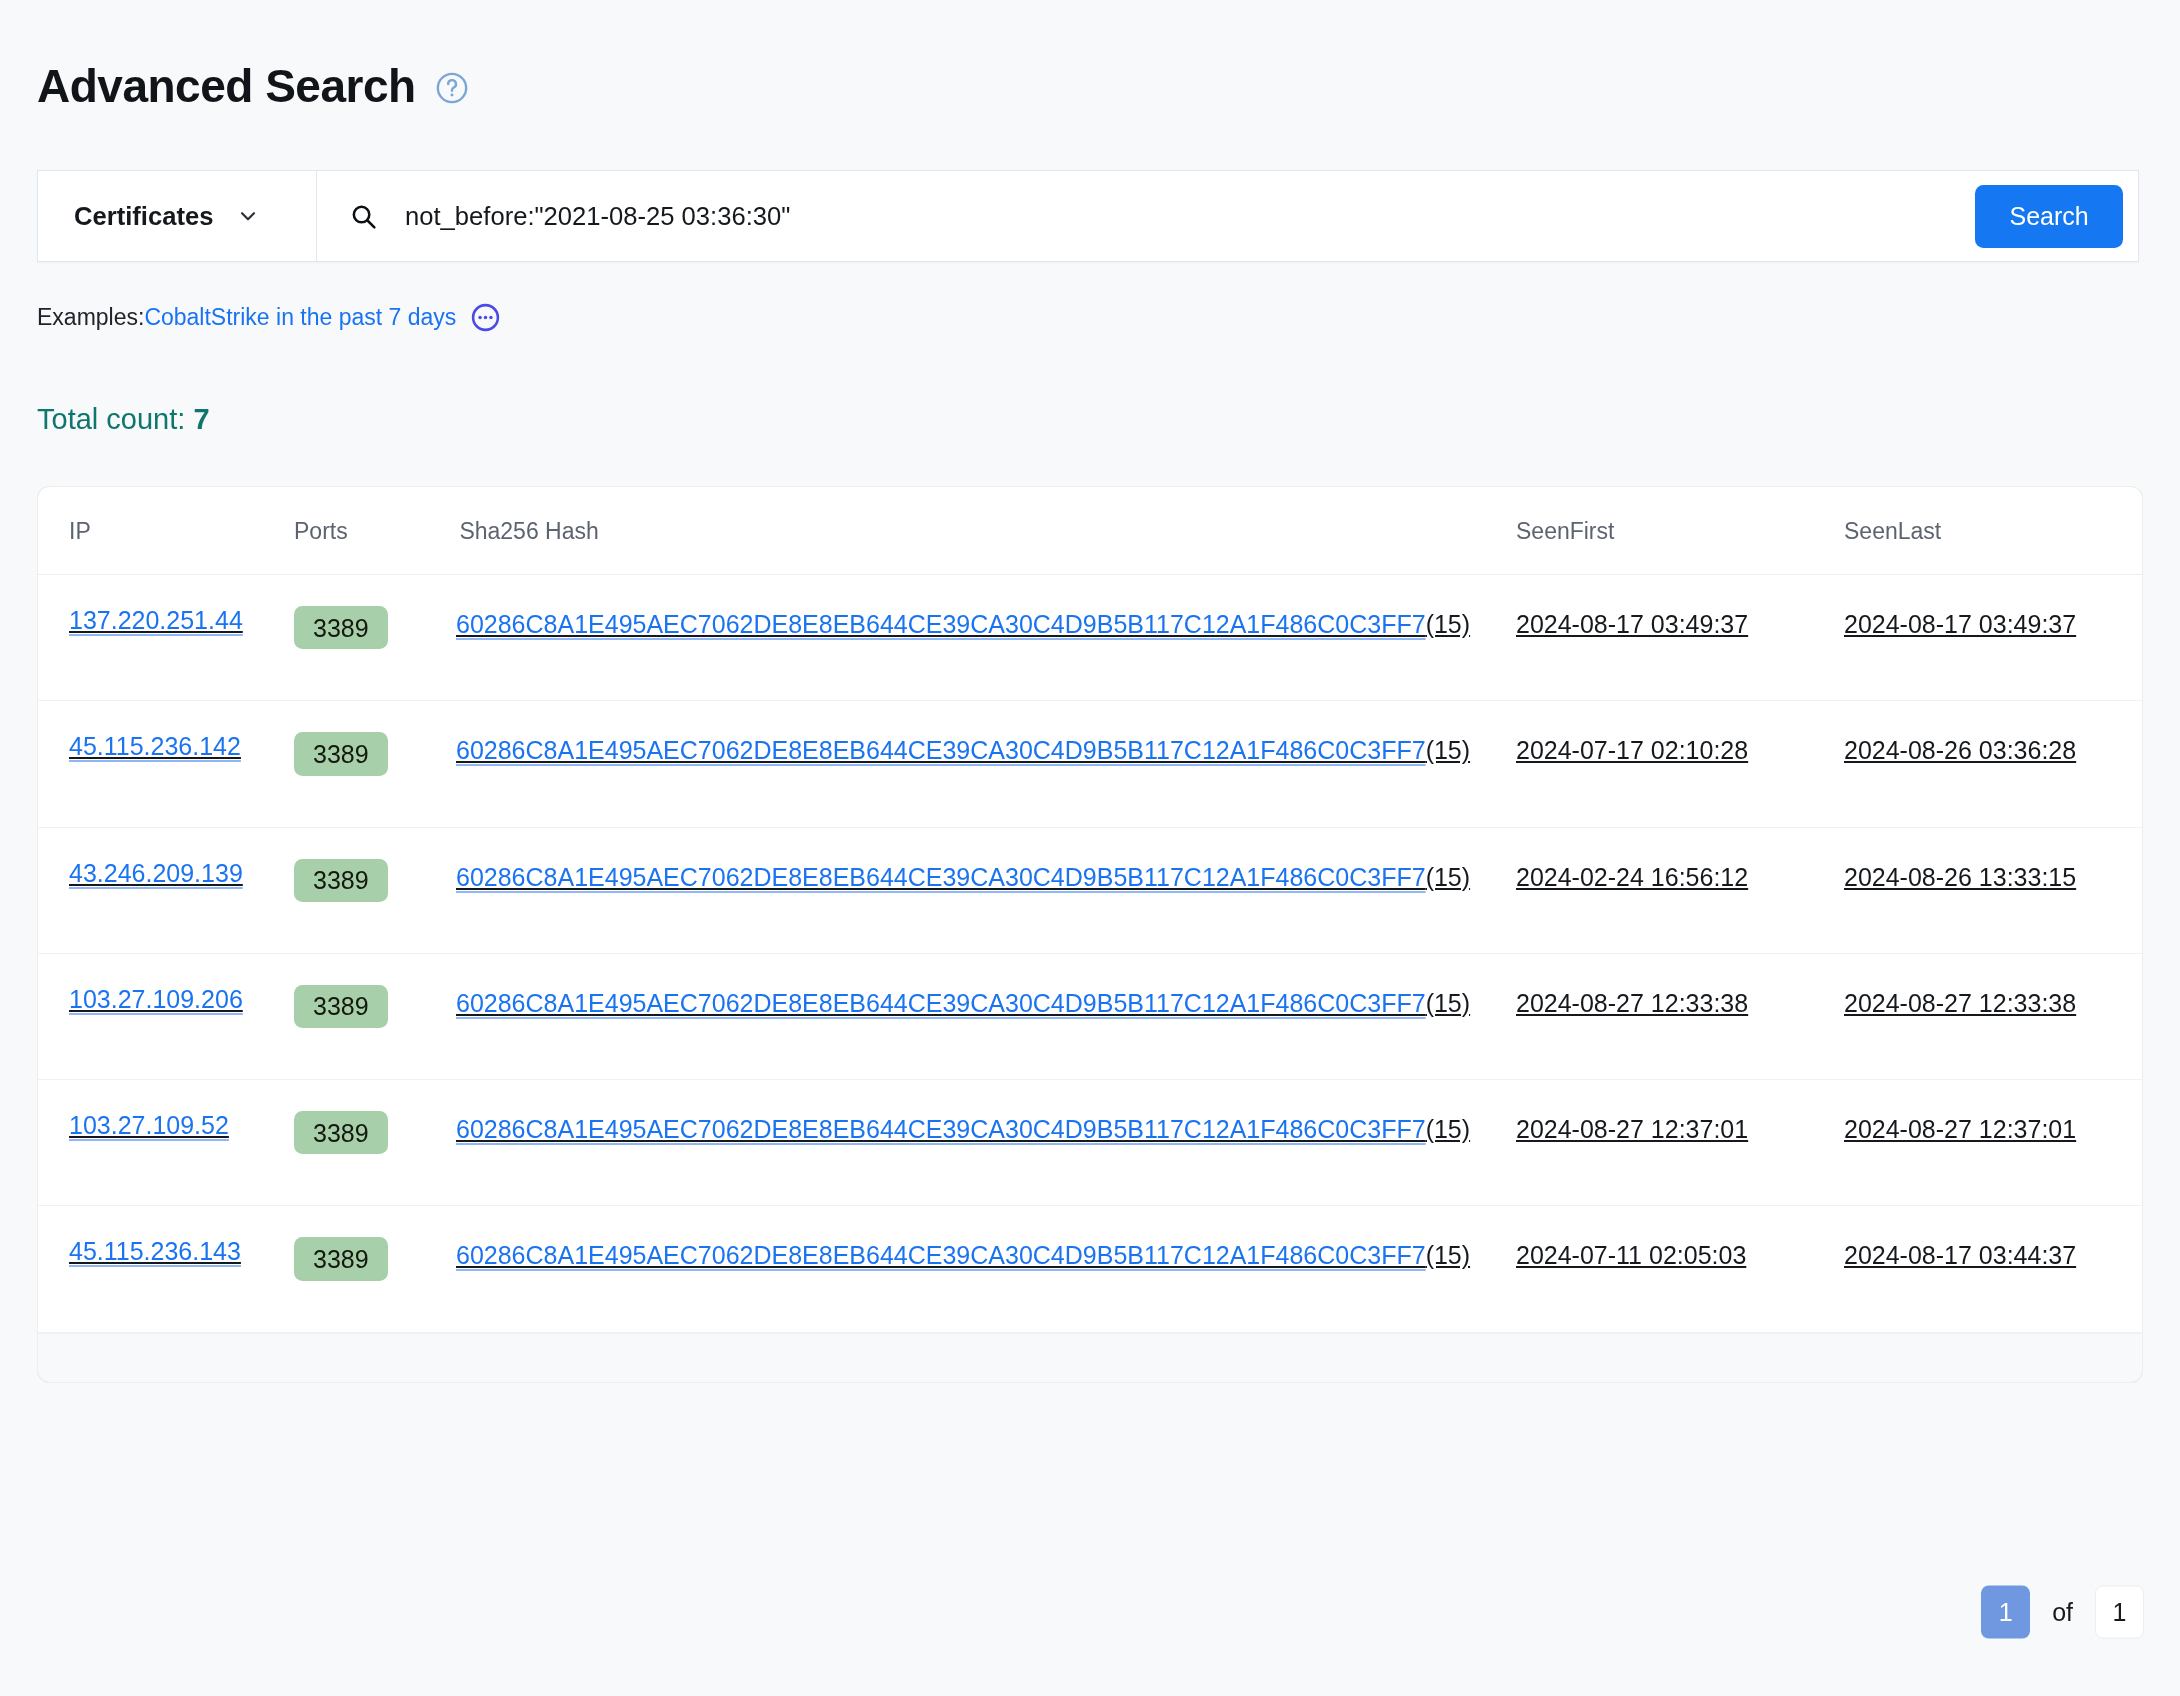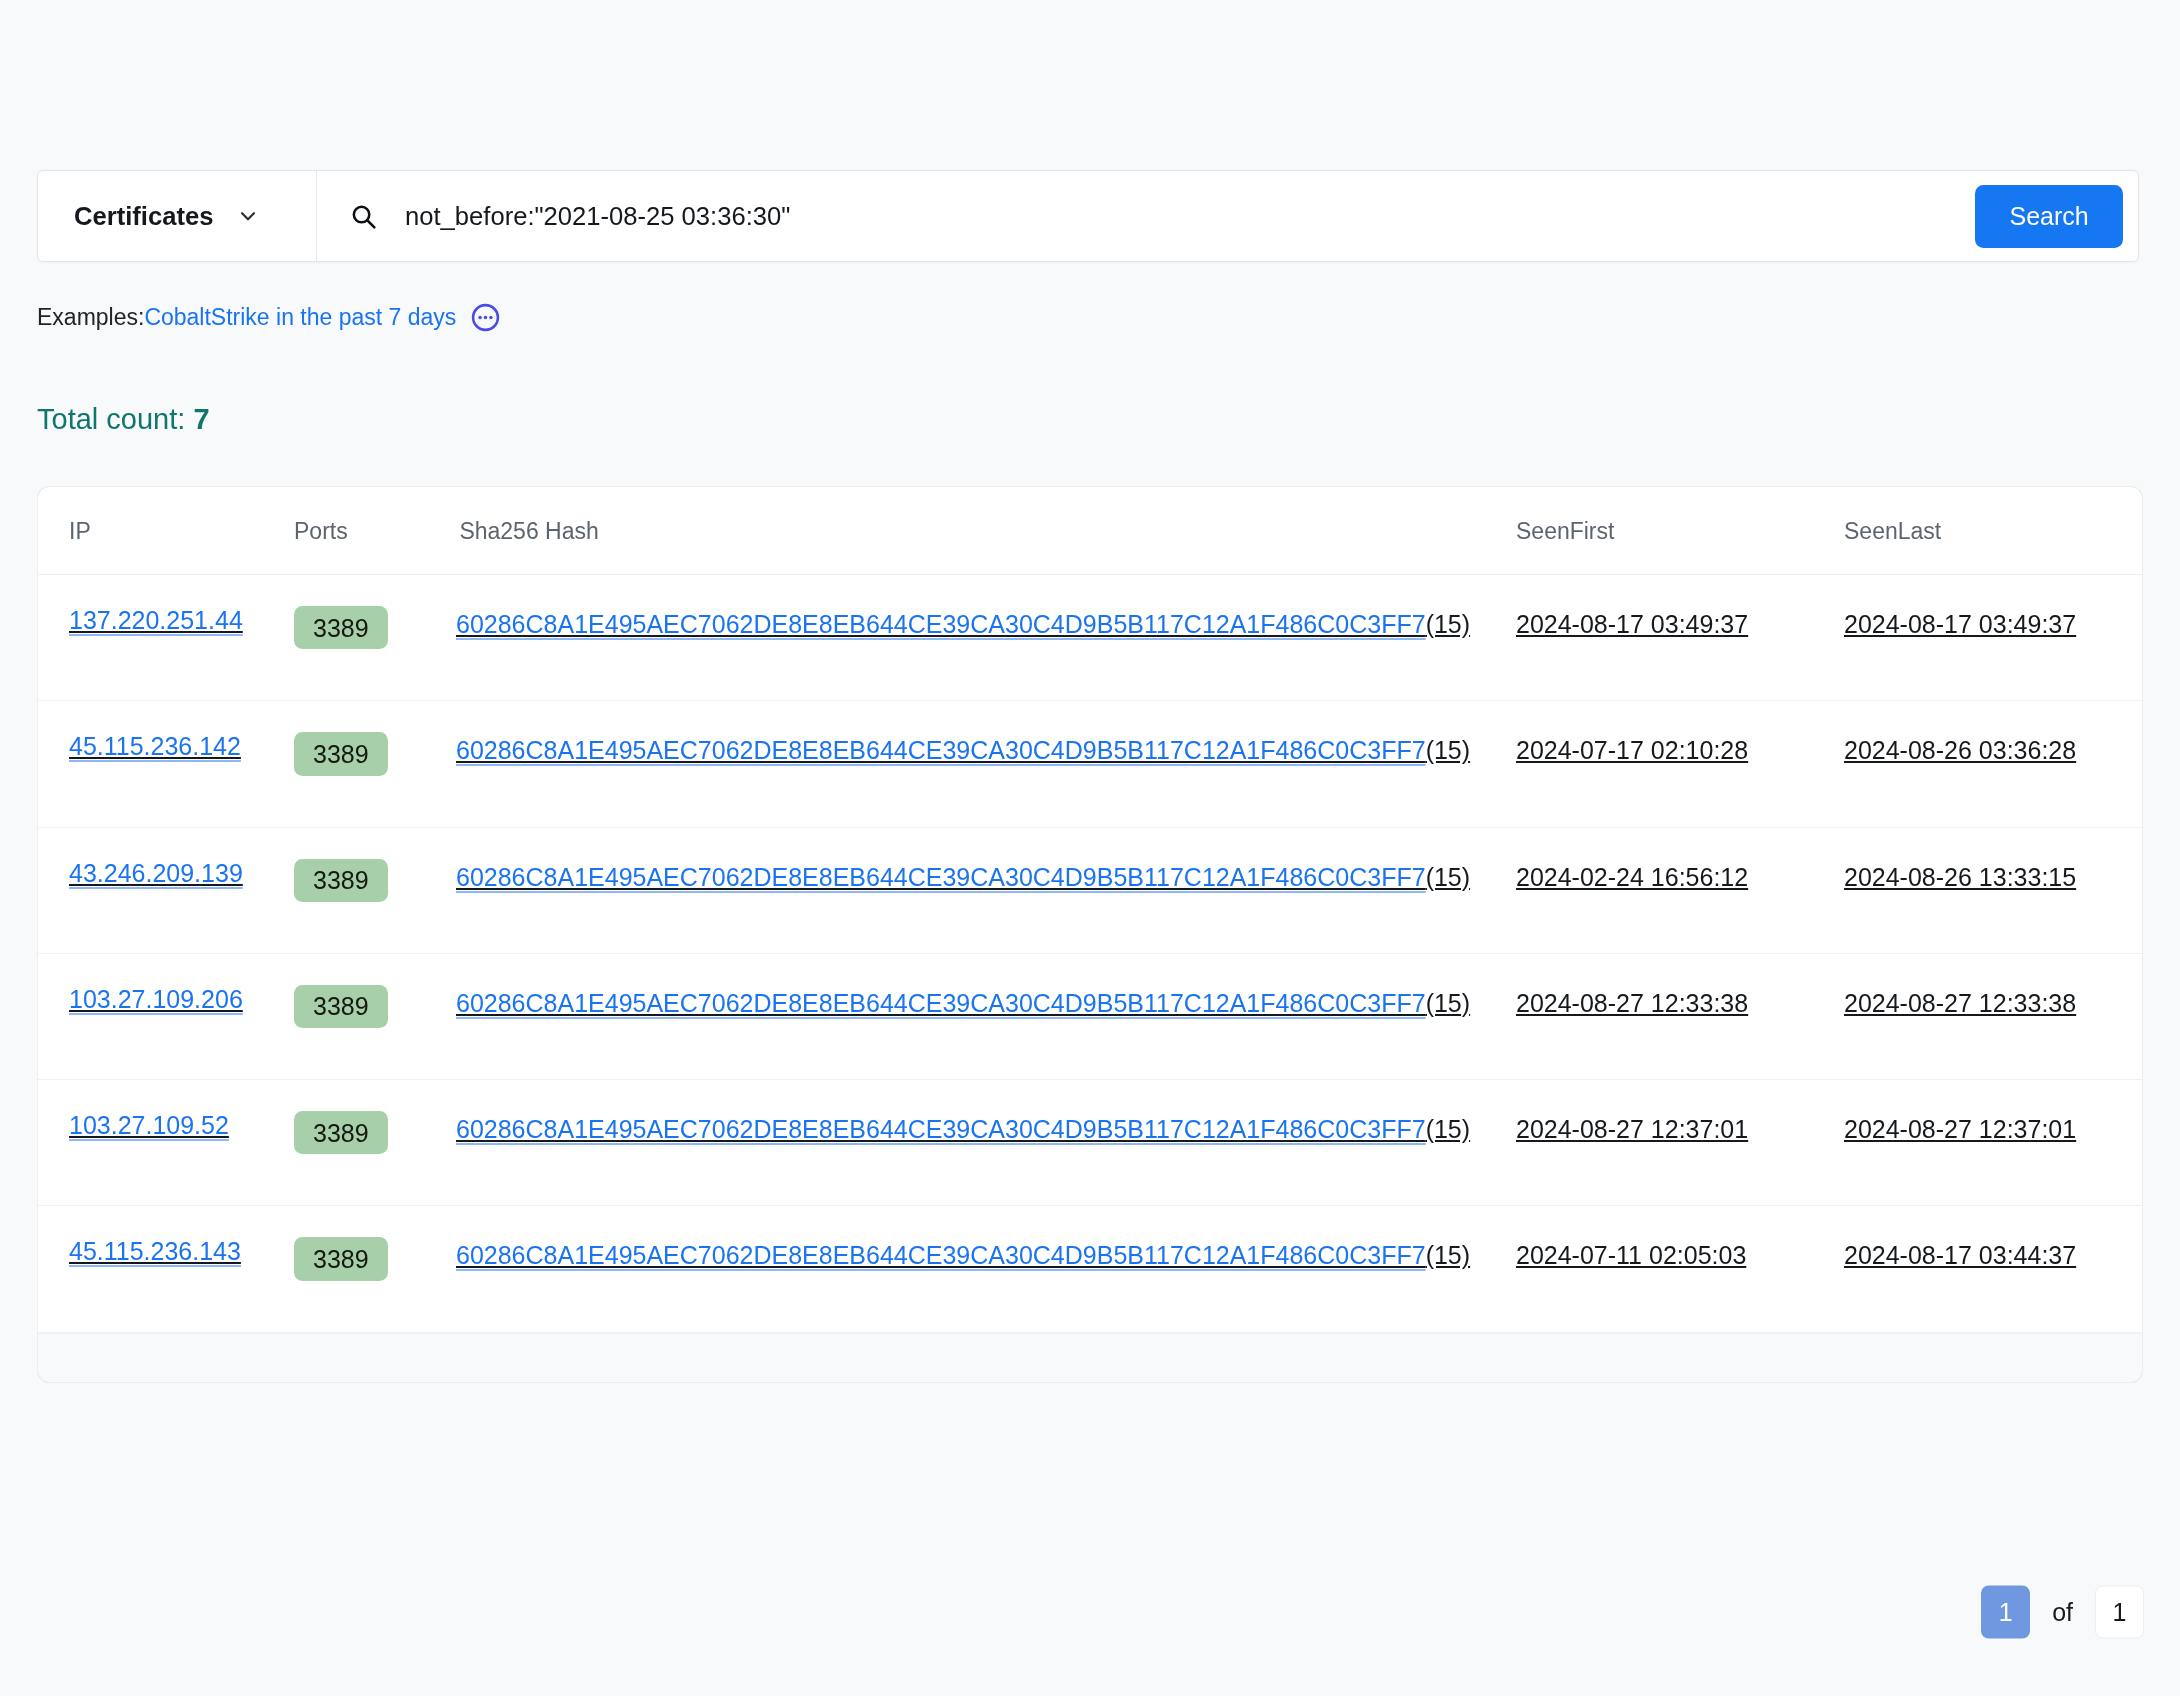--- a/index.html
+++ b/index.html
@@ -33,21 +33,21 @@
   }
   .help-icon { width: 34px; height: 34px; display: block; margin-top: 3.4px; }
 
   
   .searchbar {
     position: absolute;
     left: 37px; top: 170px;
     width: 2102px; height: 92px;
     background: #ffffff;
     border: 1.3px solid #e3e6ea;
-    border-radius: 6px;
+    border-radius: 0;
     display: flex; align-items: stretch;
     box-shadow: 0 0.9px 1.7px rgba(16,24,40,0.04);
   }
   .scope-select {
     width: 279px;
     display: flex; align-items: center;
     gap: 24px;
     padding-left: 36px;
     border-right: 1.3px solid #e3e6ea;
     cursor: pointer;
@@ -236,20 +236,28 @@
     font-size: 25px;
     cursor: pointer;
     display: flex; align-items: center; justify-content: center;
   }
 </style>
 </head>
 <body>
 
 <div class="page">
 
+  <div class="title-row">
+    <div class="page-title">Advanced Search</div>
+    <svg class="help-icon" viewBox="0 0 24 24" fill="none">
+      <circle cx="12" cy="12" r="10" stroke="#7ba7d7" stroke-width="1.7"></circle>
+      <path d="M9.3 9.2a2.75 2.75 0 1 1 3.9 2.5c-.8.4-1.2.9-1.2 1.7v.5" stroke="#7ba7d7" stroke-width="1.7" stroke-linecap="round"></path>
+      <circle cx="12" cy="17" r="1.05" fill="#7ba7d7"></circle>
+    </svg>
+  </div>
 
   <div class="searchbar">
     <button class="scope-select">
       <span class="scope-label">Certificates</span>
       <svg class="chevron" viewBox="0 0 24 24" fill="none">
         <path d="M5.5 9 12 15.5 18.5 9" stroke="#2b3036" stroke-width="2.4" stroke-linecap="round" stroke-linejoin="round"></path>
       </svg>
     </button>
     <div class="query-wrap">
       <svg class="mag-icon" viewBox="0 0 24 24" fill="none">

